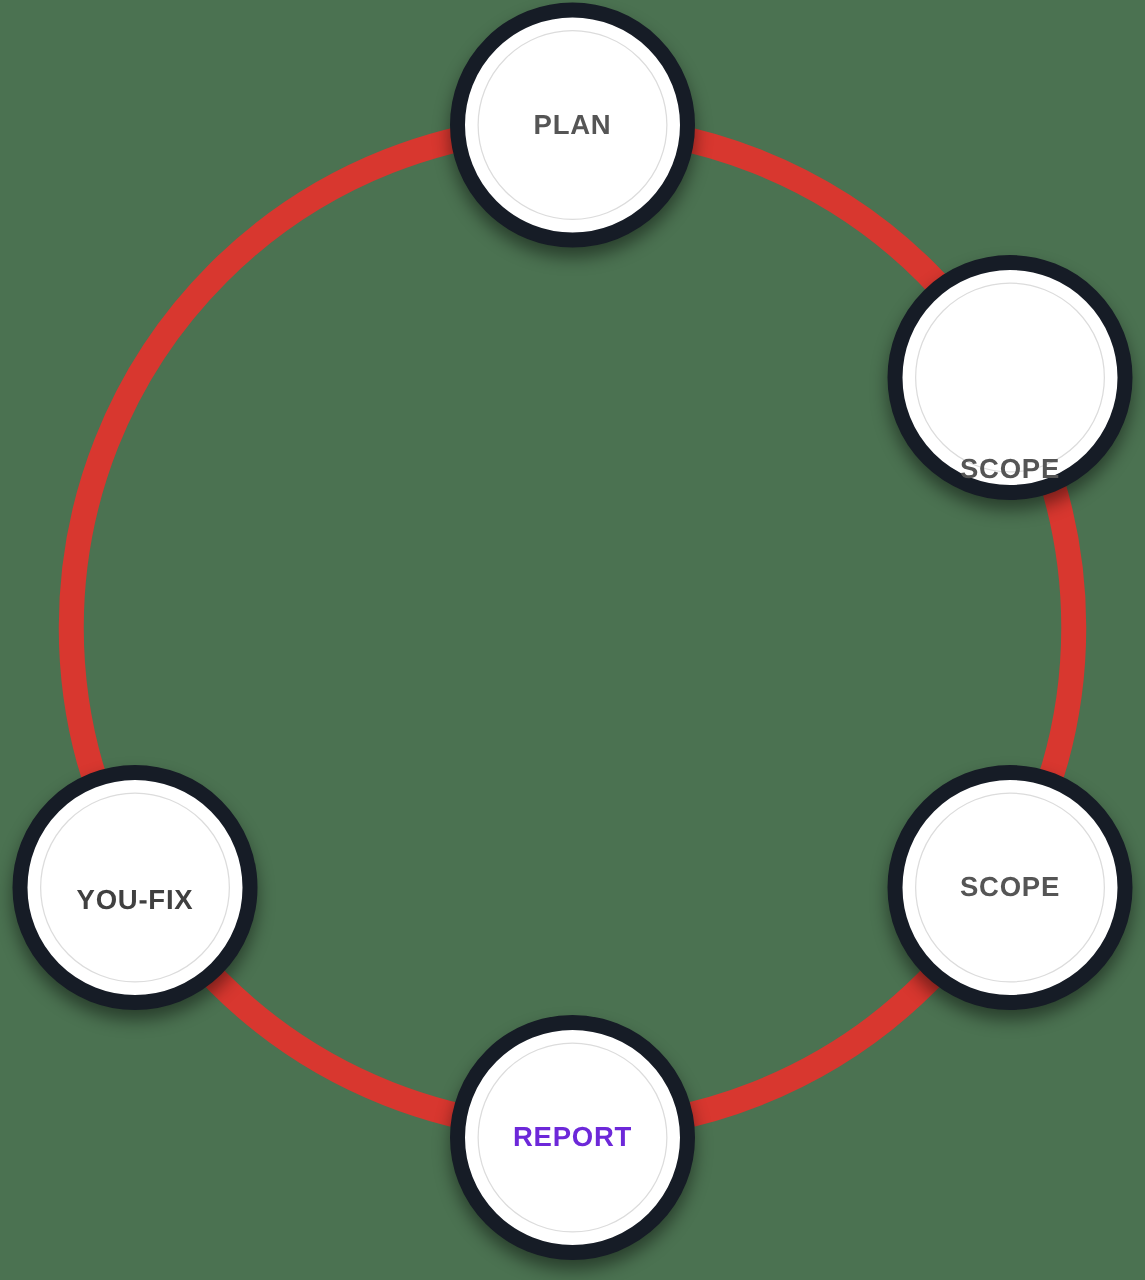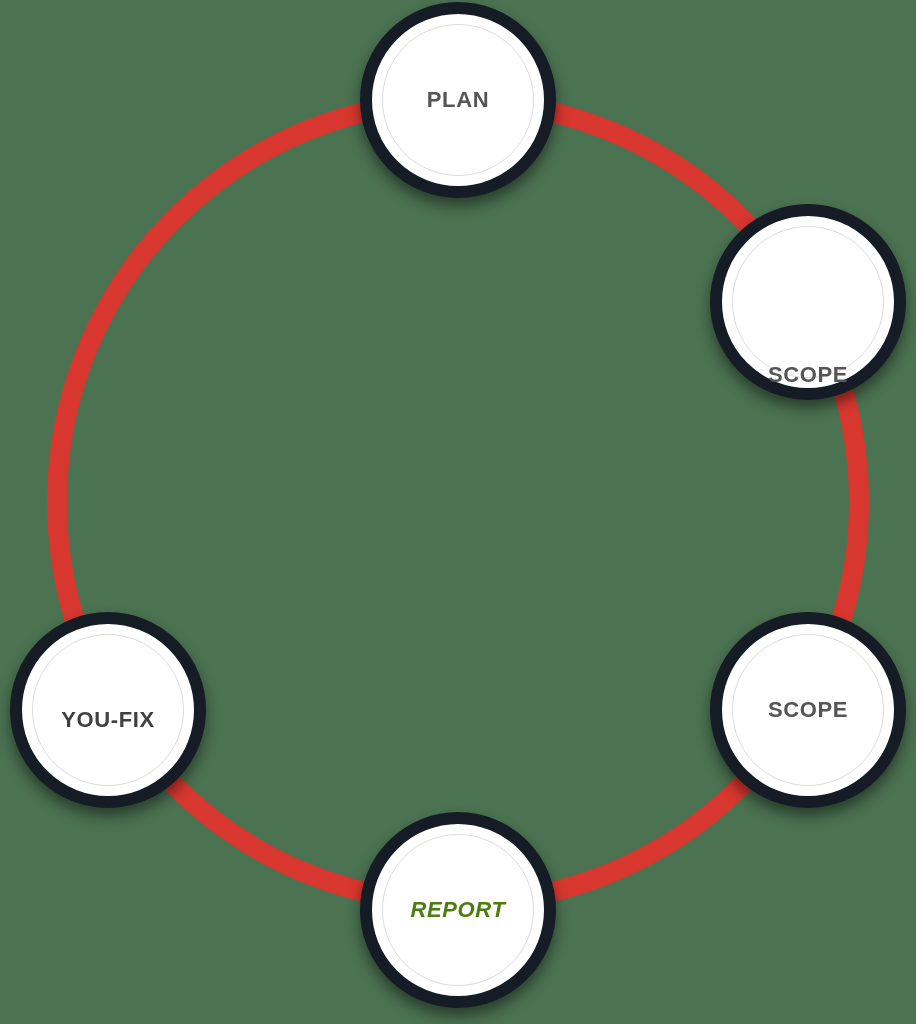--- a/index.html
+++ b/index.html
@@ -123,21 +123,21 @@
     <span class="node-label" style="color: rgb(85, 85, 85);">SCOPE</span>
   </div>
 
   <div class="node node-test" style="border-color: rgb(22, 28, 38);">
     <span class="inner-ring"></span>
     <span class="node-label" style="color: rgb(85, 85, 85);">SCOPE</span>
   </div>
 
   <div class="node node-report" style="border-color: rgb(22, 28, 38);">
     <span class="inner-ring"></span>
-    <span class="node-label" style="color: #4d7c0f; font-style: italic;">REPORT</span>
+    <span class="node-label" style="color: #6d28d9;">REPORT</span>
   </div>
 
   <div class="node node-youfix" style="border-color: rgb(22, 28, 38);">
     <span class="inner-ring"></span>
     <span class="node-label" style="color: #404040; margin-top: 20px;">YOU-FIX</span>
   </div>
 
 
 
 </div>

